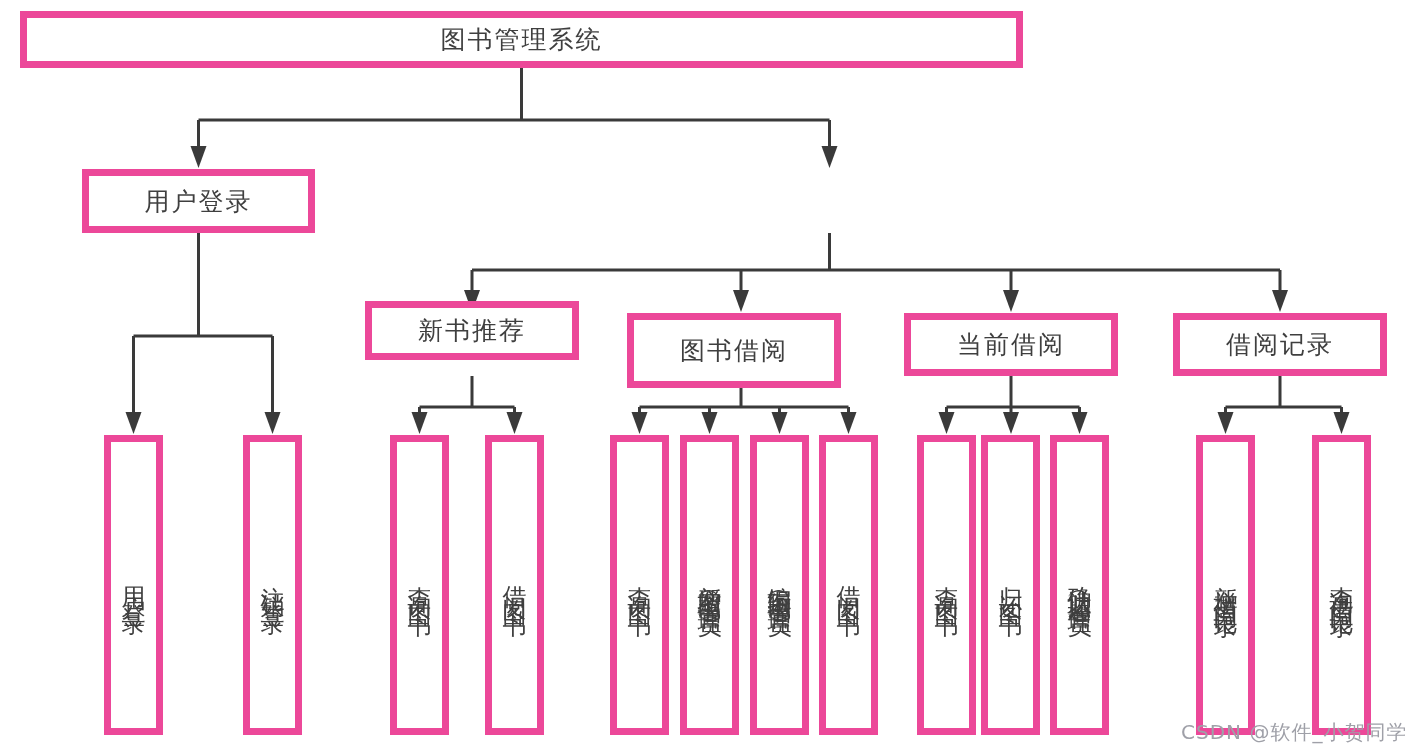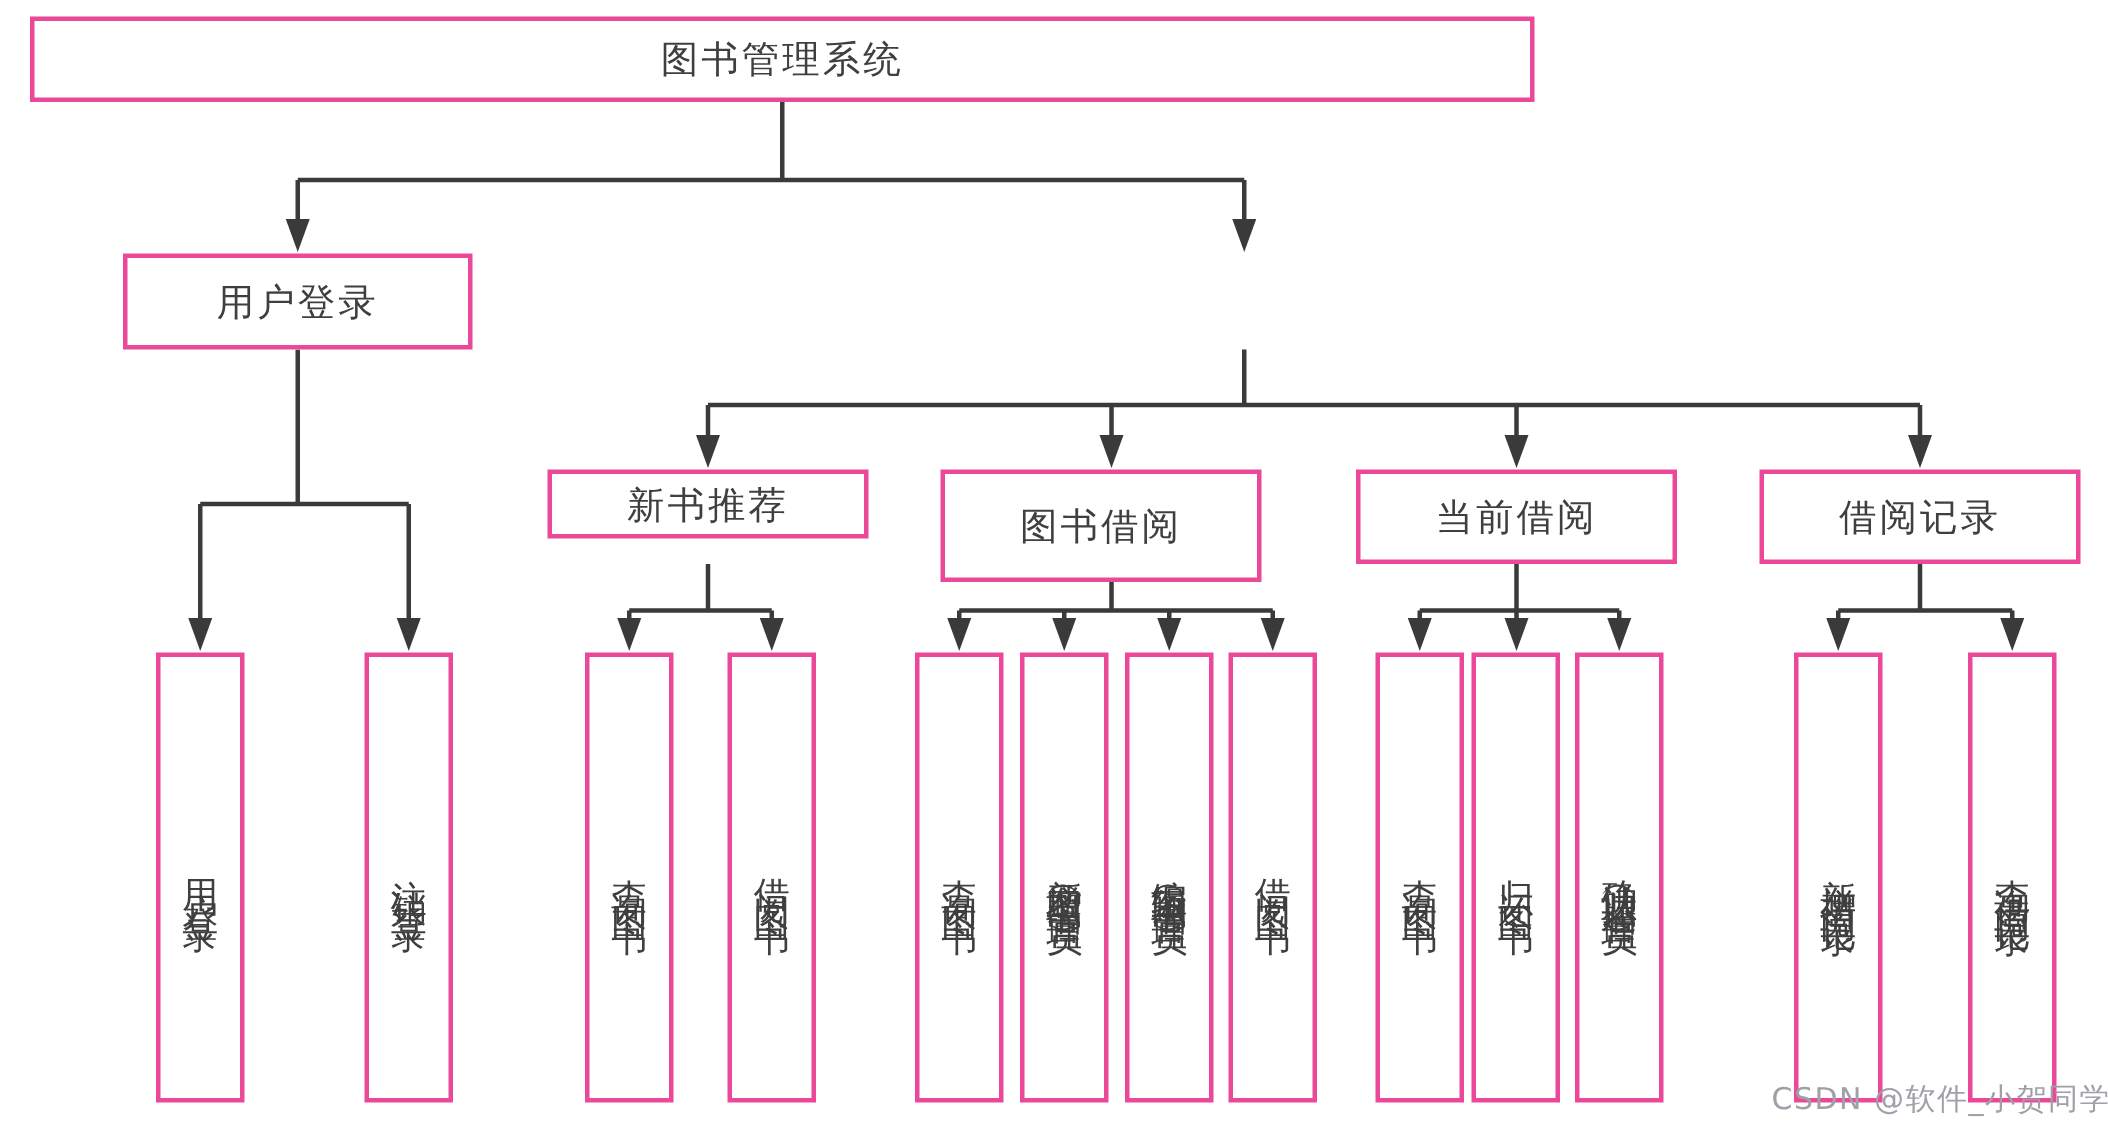--- a/index.html
+++ b/index.html
@@ -20,21 +20,21 @@
   .connector-layer {
     position: absolute;
     left: 0; top: 0;
     width: 1405px;
     height: 747px;
     pointer-events: none;
   }
   .node {
     position: absolute;
     box-sizing: border-box;
-    border: 3px solid #ec4899;
+    border: 7px solid #ec4899;
     background: #ffffff;
     display: flex;
     align-items: center;
     justify-content: center;
     color: #3f3f3f;
   }
   .hlabel {
     font-size: 25px;
     letter-spacing: 2px;
     white-space: nowrap;
@@ -110,21 +110,21 @@
   </svg>
 
   <div class="node" style="left:20px;top:11px;width:1003px;height:57px">
     <span class="hlabel">图书管理系统</span>
   </div>
 
   <div class="node" style="left:82px;top:169px;width:233px;height:64px">
     <span class="hlabel">用户登录</span>
   </div>
 
-  <div class="node" style="left:365px;top:313px;width:214px;height:46px">
+  <div class="node" style="left:365px;top:301px;width:214px;height:59px">
     <span class="hlabel">新书推荐</span>
   </div>
   <div class="node" style="left:627px;top:313px;width:214px;height:75px">
     <span class="hlabel">图书借阅</span>
   </div>
   <div class="node" style="left:904px;top:313px;width:214px;height:63px">
     <span class="hlabel">当前借阅</span>
   </div>
   <div class="node" style="left:1173px;top:313px;width:214px;height:63px">
     <span class="hlabel">借阅记录</span>

